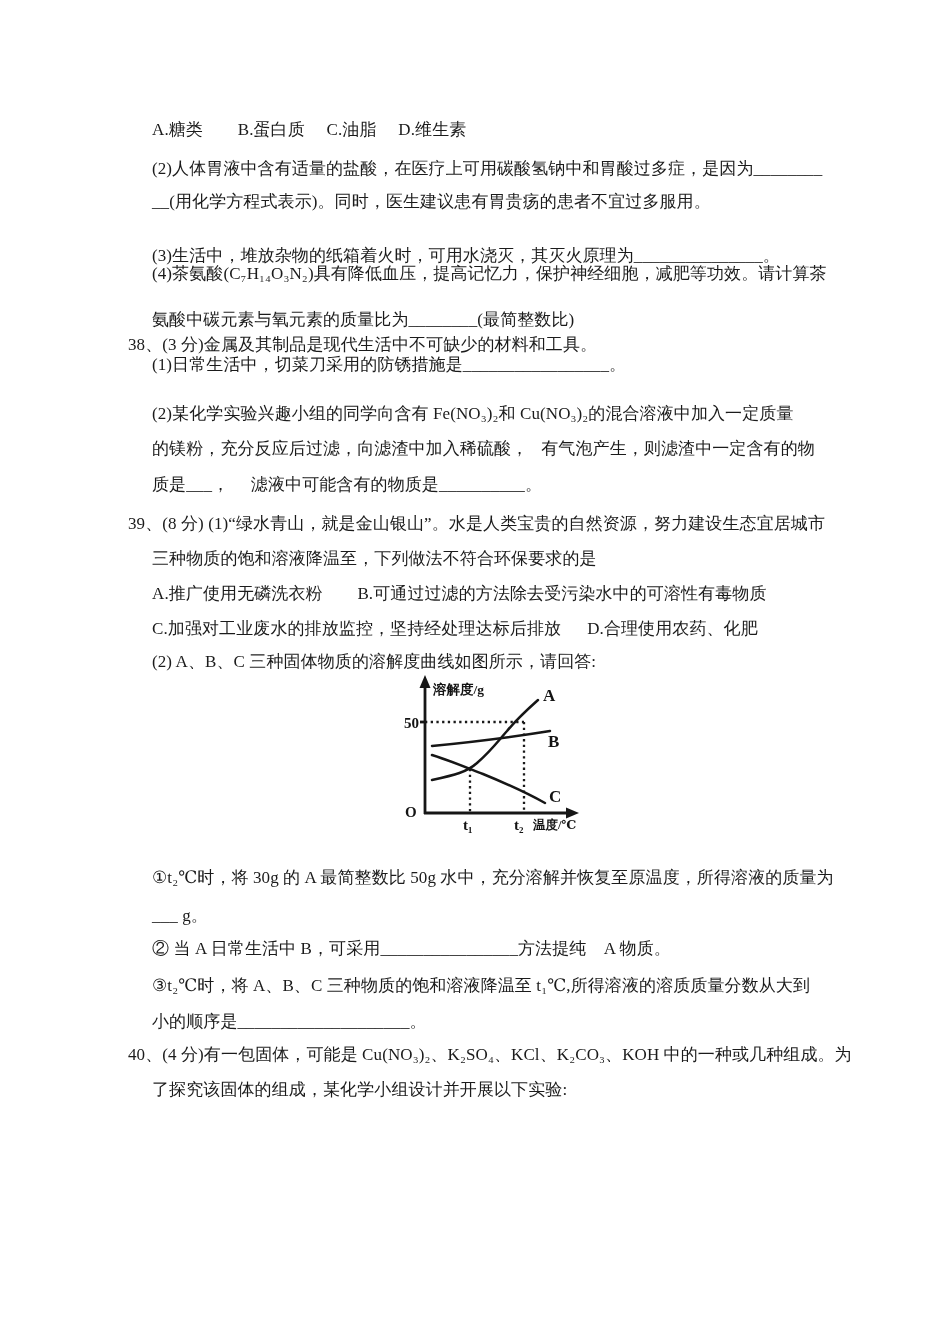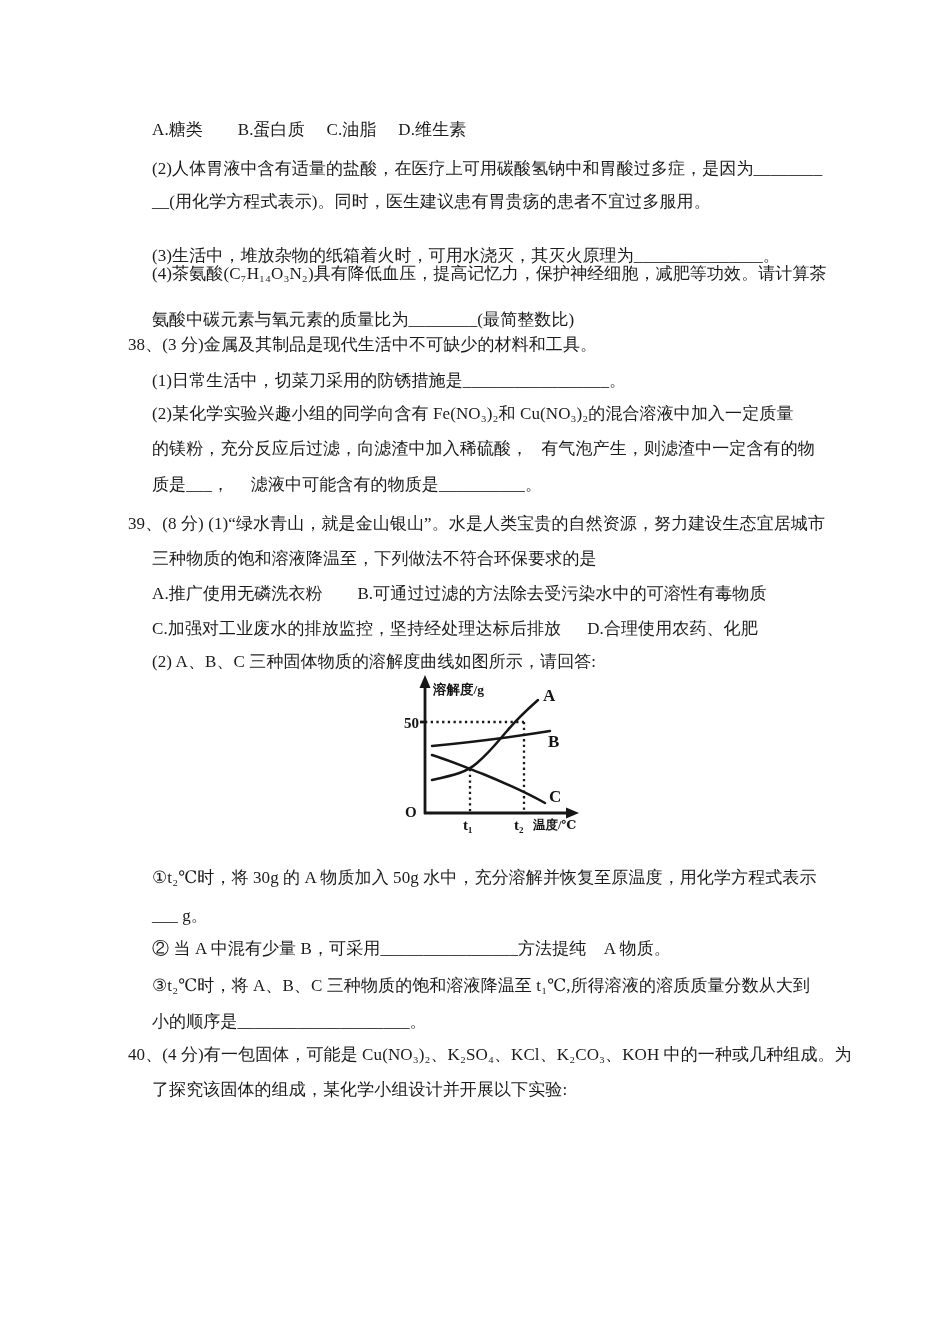--- a/index.html
+++ b/index.html
@@ -69,29 +69,29 @@
     </svg>
   </div>
 
 <div class="line" style="left: 152px; top: 119px;">A.糖类        B.蛋白质     C.油脂     D.维生素</div>
     <div class="line" style="left: 152px; top: 158px;">(2)人体胃液中含有适量的盐酸，在医疗上可用碳酸氢钠中和胃酸过多症，是因为________</div>
     <div class="line" style="left: 152px; top: 191px;">__(用化学方程式表示)。同时，医生建议患有胃贵疡的患者不宜过多服用。</div>
     <div class="line" style="left: 152px; top: 229px; margin-top: 16px;">(3)生活中，堆放杂物的纸箱着火时，可用水浇灭，其灭火原理为_______________。</div>
     <div class="line" style="left: 152px; top: 263px;">(4)茶氨酸(C₇H₁₄O₃N₂)具有降低血压，提高记忆力，保护神经细胞，减肥等功效。请计算茶</div>
     <div class="line" style="left: 152px; top: 297px; margin-top: 12px;">氨酸中碳元素与氧元素的质量比为________(最简整数比)</div>
     <div class="line" style="left: 128px; top: 334px;">38、(3 分)金属及其制品是现代生活中不可缺少的材料和工具。</div>
-    <div class="line" style="left: 152px; top: 370px;">(1)日常生活中，切菜刀采用的防锈措施是_________________。</div>
+    <div class="line" style="left: 152px; top: 354px;">(1)日常生活中，切菜刀采用的防锈措施是_________________。</div>
     <div class="line" style="left: 152px; top: 403px;">(2)某化学实验兴趣小组的同学向含有 Fe(NO₃)₂和 Cu(NO₃)₂的混合溶液中加入一定质量</div>
     <div class="line" style="left: 152px; top: 438px;">的镁粉，充分反应后过滤，向滤渣中加入稀硫酸，   有气泡产生，则滤渣中一定含有的物</div>
     <div class="line" style="left: 152px; top: 474px;">质是___，     滤液中可能含有的物质是__________。</div>
     <div class="line" style="left: 128px; top: 513px;">39、(8 分) (1)“绿水青山，就是金山银山”。水是人类宝贵的自然资源，努力建设生态宜居城市</div>
     <div class="line" style="left: 152px; top: 548px;">三种物质的饱和溶液降温至，下列做法不符合环保要求的是</div>
     <div class="line" style="left: 152px; top: 618px;">C.加强对工业废水的排放监控，坚持经处理达标后排放      D.合理使用农药、化肥</div>
     <div class="line" style="left: 152px; top: 583px;">A.推广使用无磷洗衣粉        B.可通过过滤的方法除去受污染水中的可溶性有毒物质</div>
     <div class="line" style="left: 152px; top: 651px;">(2) A、B、C 三种固体物质的溶解度曲线如图所示，请回答:</div>
-    <div class="line" style="left: 152px; top: 867px;">①t₂℃时，将 30g 的 A 物质加入 50g 水中，充分溶解并恢复至原温度，用化学方程式表示</div>
+    <div class="line" style="left: 152px; top: 867px;">①t₂℃时，将 30g 的 A 最简整数比 50g 水中，充分溶解并恢复至原温度，所得溶液的质量为</div>
     <div class="line" style="left: 152px; top: 905px;">___ g。</div>
-    <div class="line" style="left: 152px; top: 938px;">② 当 A 中混有少量 B，可采用________________方法提纯    A 物质。</div>
+    <div class="line" style="left: 152px; top: 938px;">② 当 A 日常生活中 B，可采用________________方法提纯    A 物质。</div>
     <div class="line" style="left: 152px; top: 975px;">③t₂℃时，将 A、B、C 三种物质的饱和溶液降温至 t₁℃,所得溶液的溶质质量分数从大到</div>
     <div class="line" style="left: 152px; top: 1011px;">小的顺序是____________________。</div>
     <div class="line" style="left: 128px; top: 1044px;">40、(4 分)有一包固体，可能是 Cu(NO₃)₂、K₂SO₄、KCl、K₂CO₃、KOH 中的一种或几种组成。为</div>
     <div class="line" style="left: 152px; top: 1079px;">了探究该固体的组成，某化学小组设计并开展以下实验:</div>
   </div>
 
 </body></html>

